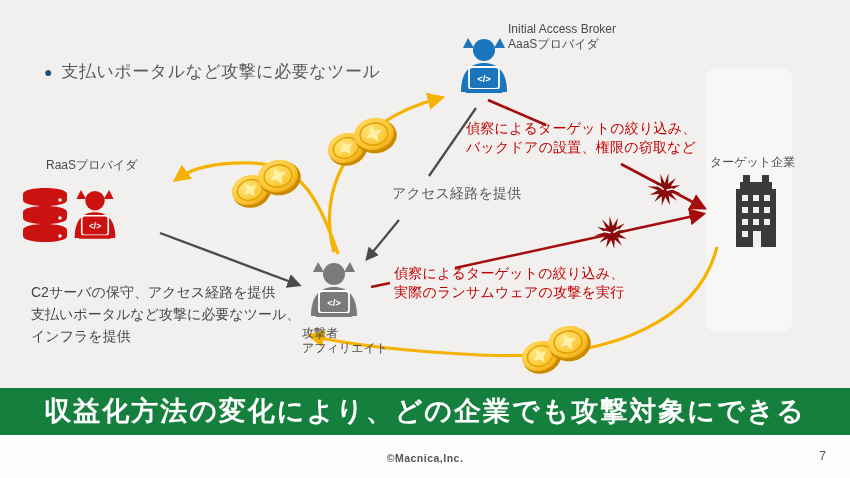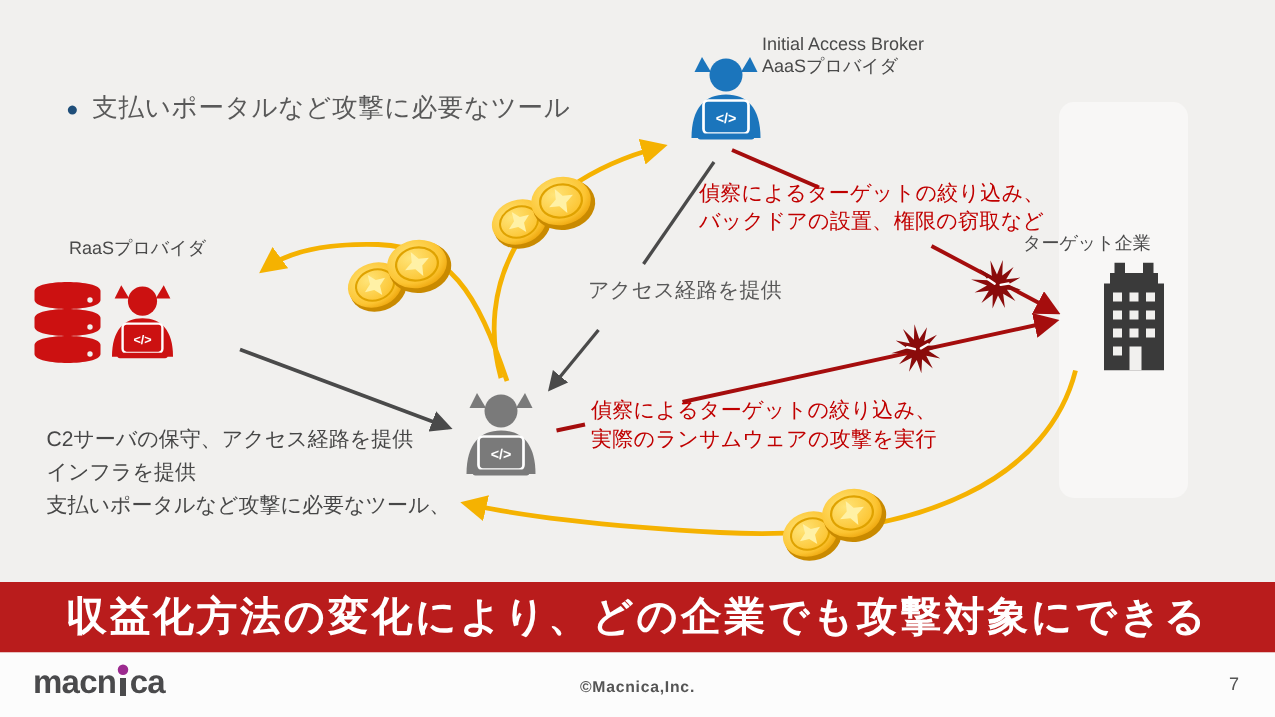--- a/index.html
+++ b/index.html
@@ -14,31 +14,31 @@
   .bullet-row{left:44px;top:60px;display:flex;align-items:center;gap:9px;}
   .bullet-dot{color:#1f4e79;font-size:14px;line-height:1;}
   .bullet-text{font-size:17px;color:#595959;letter-spacing:0.5px;}
   
   .target-panel{left:706px;top:68px;width:86px;height:264px;background:#f8f7f6;border-radius:10px;}
   
   .nlabel{font-size:12px;color:#4a4a4a;line-height:15px;}
   .iab-label{left:508px;top:22px;}
   .raas-label{left:46px;top:158px;}
   .attacker-label{left:302px;top:326px;}
-  .target-label{left:682px;top:155px;}
+  .target-label{left:710px;top:155px;}
   
   .ann{font-size:14px;line-height:19px;letter-spacing:0.2px;}
   .ann-red{color:#c00000;}
   .ann-gray{color:#595959;}
   .survey{left:466px;top:119px;}
   .route{left:392px;top:184px;}
   .recon{left:394px;top:264px;}
   .c2text{left:31px;top:281px;font-size:14px;line-height:22px;color:#474747;}
   
-  .banner{left:0;top:388px;width:850px;height:47px;background:#b91c1c;}
+  .banner{left:0;top:388px;width:850px;height:47px;background:#15803d;}
   .banner-text{width:100%;text-align:center;line-height:47px;color:#ffffff;font-size:27px;font-weight:bold;letter-spacing:2px;}
   
   .footer{left:0;top:435px;width:850px;height:43px;background:#fcfcfc;}
   .logo{left:22px;top:10px;display:flex;align-items:flex-end;color:#4a4a4c;font-weight:bold;font-size:22px;letter-spacing:-0.5px;line-height:20px;}
   .logo-i{position:relative;display:inline-block;width:4px;height:12px;background:#4a4a4c;margin:0 2.5px 1px 2.5px;}
   .logo-i::before{content:'';position:absolute;left:50%;top:-9px;transform:translateX(-50%);
     width:7px;height:7px;border-radius:50%;background:#9c2a8f;}
   .copyright{left:0;top:17px;width:850px;text-align:center;font-size:10.5px;font-weight:bold;color:#555555;letter-spacing:0.5px;}
   .pagenum{right:24px;top:14px;font-size:12px;color:#555555;}
   svg{display:block;}
@@ -166,20 +166,24 @@
     <g fill="#7a7a7a">
       <polygon points="10,2 16,12 5,12"></polygon>
       <polygon points="42,2 36,12 47,12"></polygon>
       <circle cx="26" cy="14" r="11"></circle>
       <path d="M3,56 C3,36 12,27 26,27 C40,27 49,36 49,56 Z"></path>
       <rect x="11" y="31" width="30" height="22" rx="3" stroke="#ffffff" stroke-width="1.8"></rect>
       <rect x="7" y="53" width="38" height="4" rx="2"></rect>
     </g>
     <text x="26" y="46" text-anchor="middle" fill="#ffffff" font-size="9.5" font-weight="bold">&lt;/&gt;</text>
   </svg>
+  <div class="abs nlabel attacker-label">
+    <div>攻撃者</div>
+    <div>アフィリエイト</div>
+  </div>
 
   <div class="abs nlabel target-label">ターゲット企業</div>
   <svg class="abs" style="left:728px;top:175px;" width="56" height="72" viewBox="0 0 56 72">
     <g fill="#3a3a3a">
       <rect x="8" y="14" width="40" height="58"></rect>
       <rect x="12" y="7" width="32" height="8"></rect>
       <rect x="15" y="0" width="7" height="8"></rect>
       <rect x="34" y="0" width="7" height="8"></rect>
     </g>
     <g fill="#f1f0ee">
@@ -201,31 +205,26 @@
     <div>偵察によるターゲットの絞り込み、</div>
     <div>バックドアの設置、権限の窃取など</div>
   </div>
   <div class="abs ann ann-gray route">アクセス経路を提供</div>
   <div class="abs ann ann-red recon">
     <div>偵察によるターゲットの絞り込み、</div>
     <div>実際のランサムウェアの攻撃を実行</div>
   </div>
   <div class="abs c2text">
     <div>C2サーバの保守、アクセス経路を提供</div>
+    <div>支払いポータルなど攻撃に必要なツール、</div>
     <div>インフラを提供</div>
-    <div>支払いポータルなど攻撃に必要なツール、</div>
   </div>
 
   <div class="abs banner">
     <div class="banner-text">収益化方法の変化により、どの企業でも攻撃対象にできる</div>
   </div>
 
   <div class="abs footer">
-    <div class="abs logo">
-      <span>macn</span>
-        <span class="logo-i"></span>
-        <span>ca</span>
-    </div>
     <div class="abs copyright">©Macnica,Inc.</div>
     <div class="abs pagenum">7</div>
   </div>
 
 </div>
 
 </body></html>

